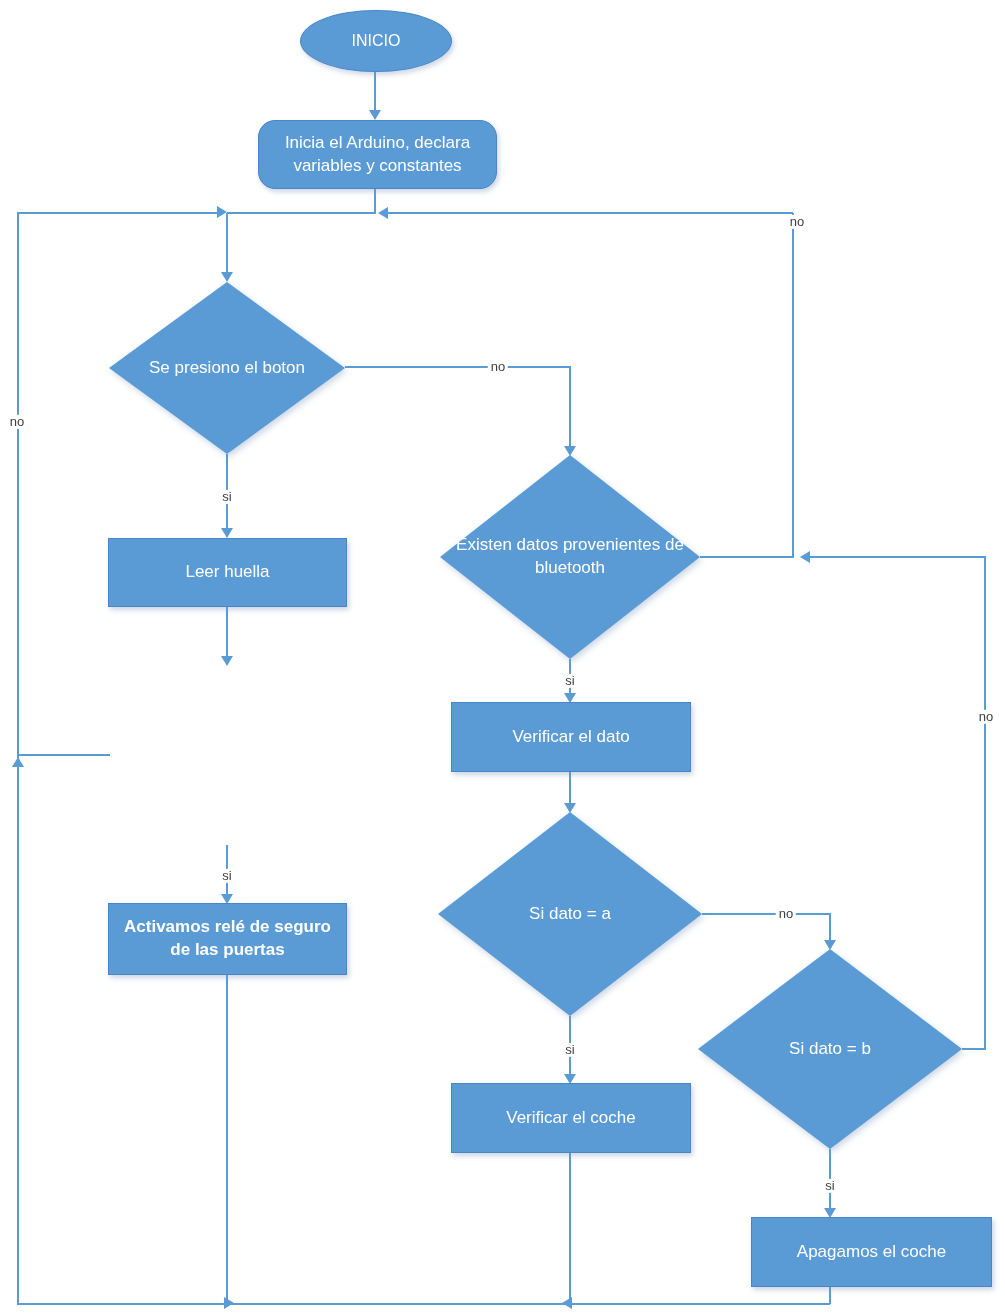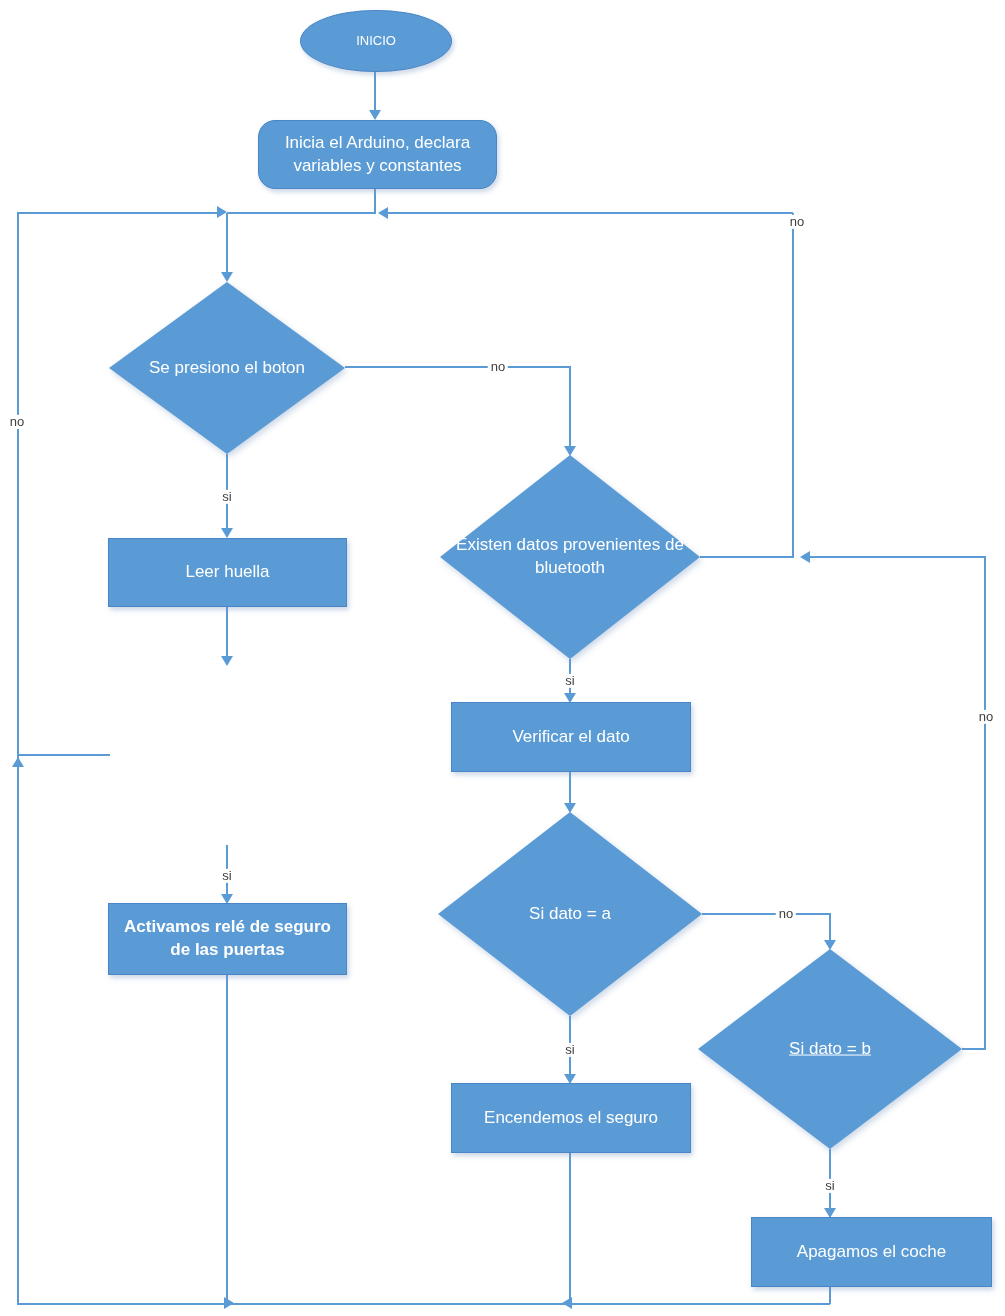--- a/index.html
+++ b/index.html
@@ -21,21 +21,21 @@
   .rect{
     background:#5B9BD5;
     border:1px solid #4a86c5;
     box-shadow:2px 3px 5px rgba(120,150,190,.38);
   }
   .ellipse{
     background:#5B9BD5;
     border:1px solid #4a86c5;
     border-radius:50%;
     box-shadow:2px 3px 5px rgba(120,150,190,.38);
-    font-size:13px;
+    font-size:16px;
   }
   .diamond-wrap{
     position:absolute;
     filter:drop-shadow(2px 3px 3px rgba(120,150,190,.38));
   }
   .diamond{
     width:100%;height:100%;
     background:#5B9BD5;
     clip-path:polygon(50% 0, 100% 50%, 50% 100%, 0 50%);
   }
@@ -172,25 +172,25 @@
   <div class="shape rect" style="left:451px;top:702px;width:238px;height:68px;">
     <span>Verificar el dato</span>
   </div>
 
   <div class="diamond-wrap" style="left:438px;top:812px;width:264px;height:204px;">
     <div class="diamond"></div>
     <span class="diamond-label" style="width:250px;">Si dato = a</span>
   </div>
 
   <div class="shape rect" style="left:451px;top:1083px;width:238px;height:68px;">
-    <span>Encendemos el seguro</span>
+    <span>Verificar el coche</span>
   </div>
 
   <div class="diamond-wrap" style="left:698px;top:949px;width:264px;height:200px;">
     <div class="diamond"></div>
-    <span class="diamond-label" style="width:250px;text-decoration:underline;">Si dato = b</span>
+    <span class="diamond-label" style="width:250px;">Si dato = b</span>
   </div>
 
   <div class="shape rect" style="left:751px;top:1217px;width:239px;height:68px;">
     <span>Apagamos el coche</span>
   </div>
 
 </div>
 
 </body></html>

